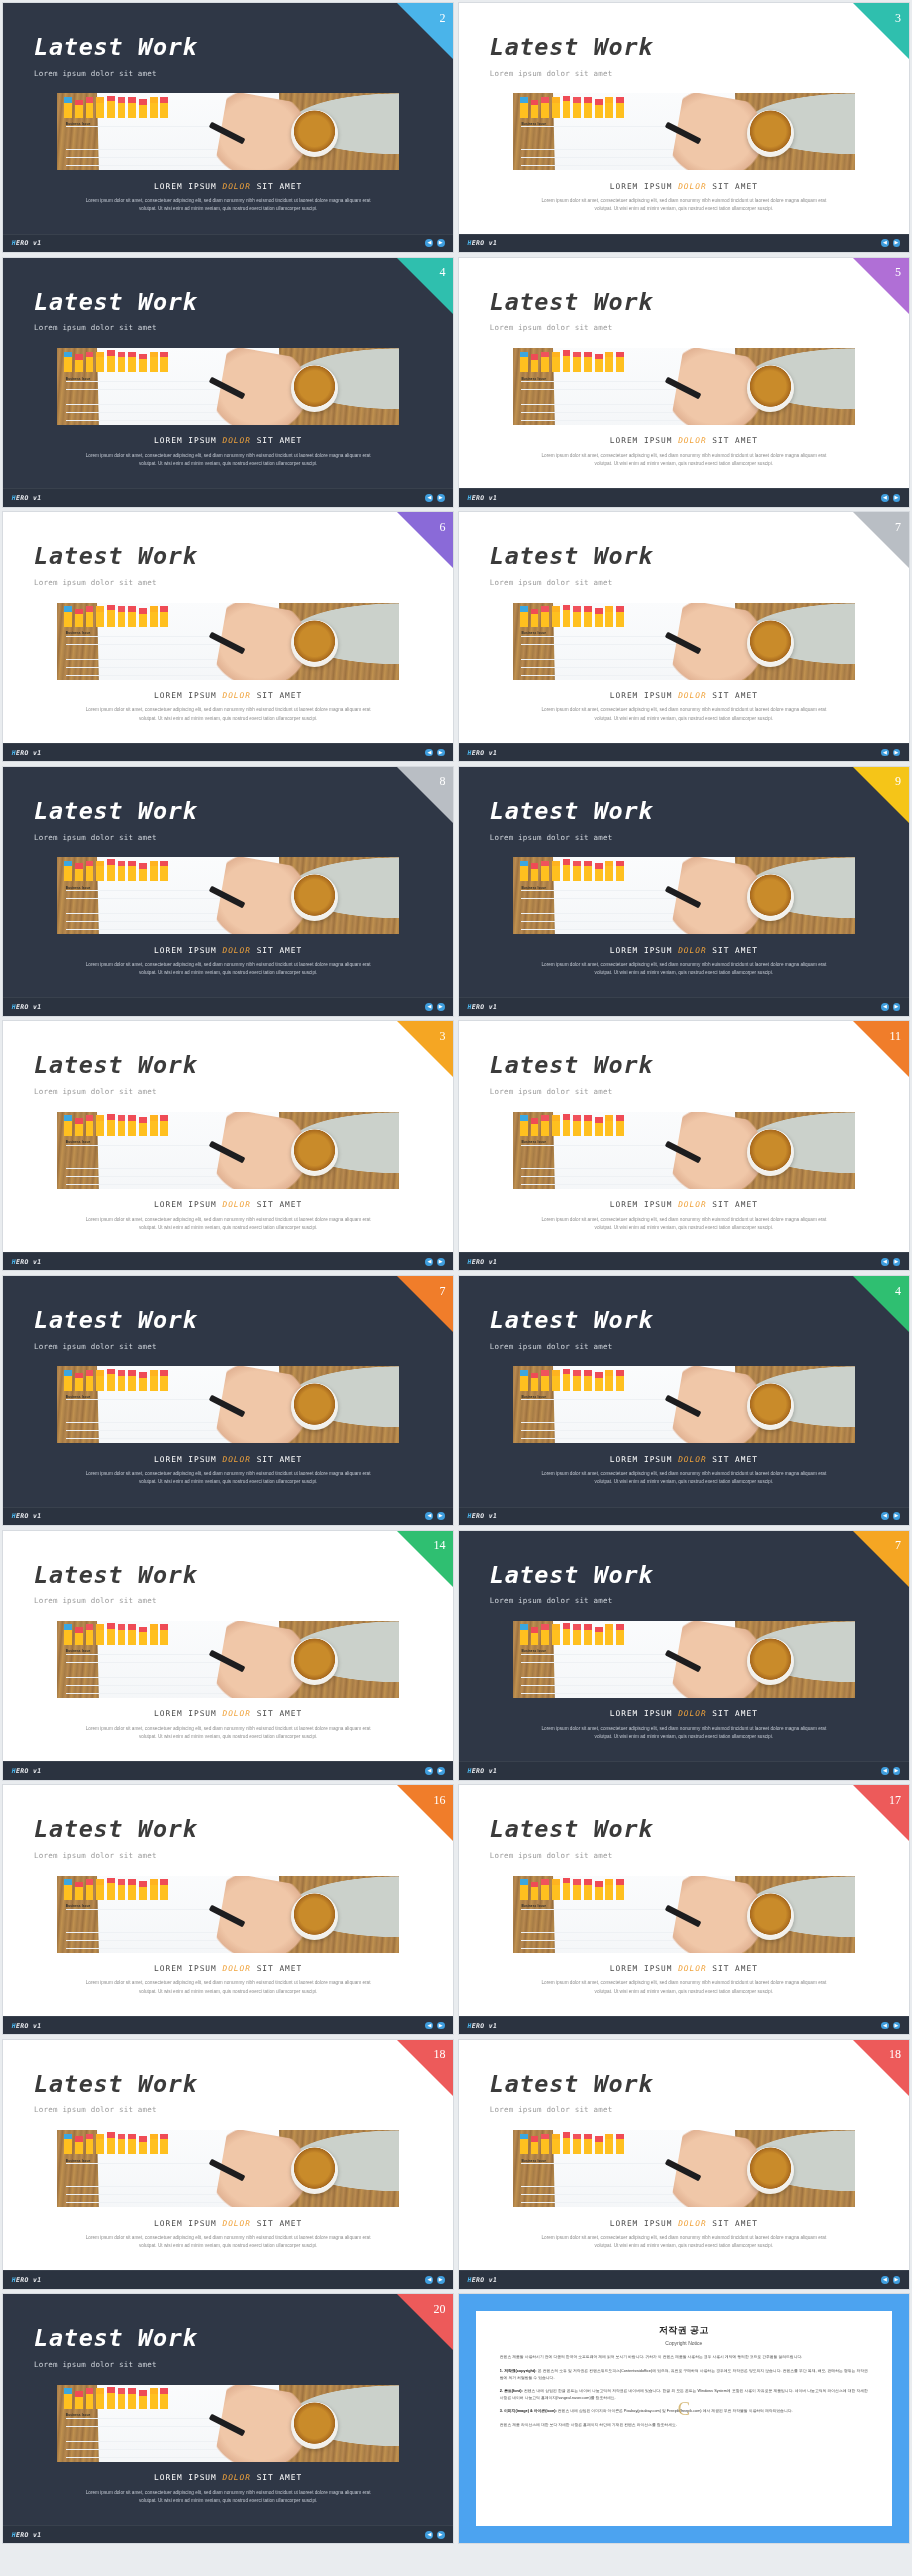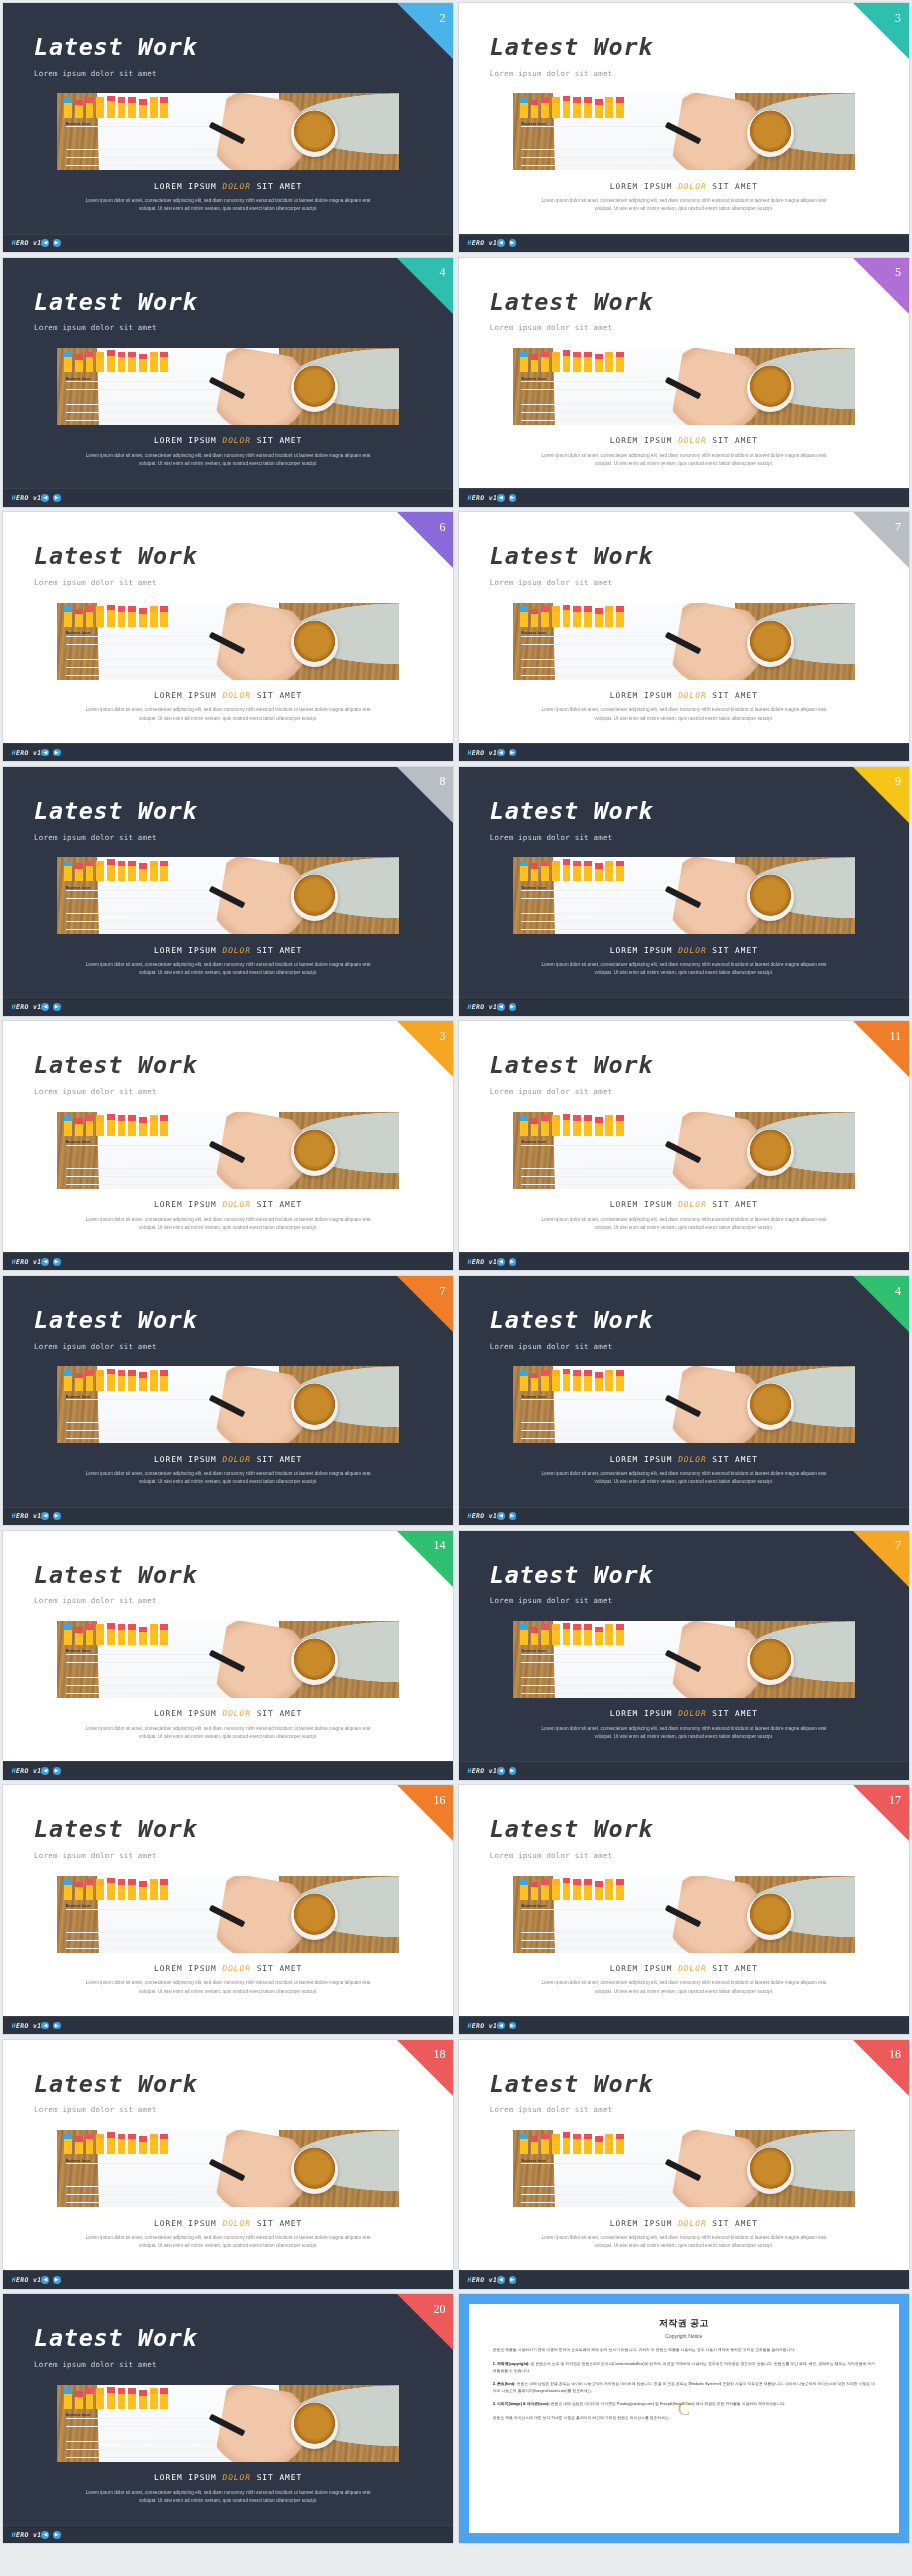--- a/index.html
+++ b/index.html
@@ -189,21 +189,21 @@
   .light .body-copy { color: #8d8d8d; }
 
   
   .footer {
     position: absolute;
     left: 0; right: 0; bottom: 0;
     height: 18.5px;
     background: #2b3340;
     display: flex;
     align-items: center;
-    justify-content: flex-start;
+    justify-content: space-between;
     padding: 0 8.6px;
     border-top: 0.7px solid rgba(255,255,255,.07);
   }
   .brand {
     font-family: "DejaVu Sans Mono", monospace;
     font-style: italic;
     font-size: 6.4px;
     font-weight: 700;
     color: #e8eaee;
     letter-spacing: 0.4px;
@@ -219,21 +219,21 @@
     line-height: 7.8px;
     text-align: center;
   }
 
   
   .copyslide {
     position: relative;
     height: 251px;
     background: #4ca3f0;
     border: 0.7px solid #d7dbe0;
-    padding: 10px;
+    padding: 17px;
     overflow: hidden;
   }
   .copyslide .sheet {
     width: 100%; height: 100%;
     background: #fff;
     padding: 13px 24px;
     overflow: hidden;
   }
   .cp-title {
     text-align: center;

